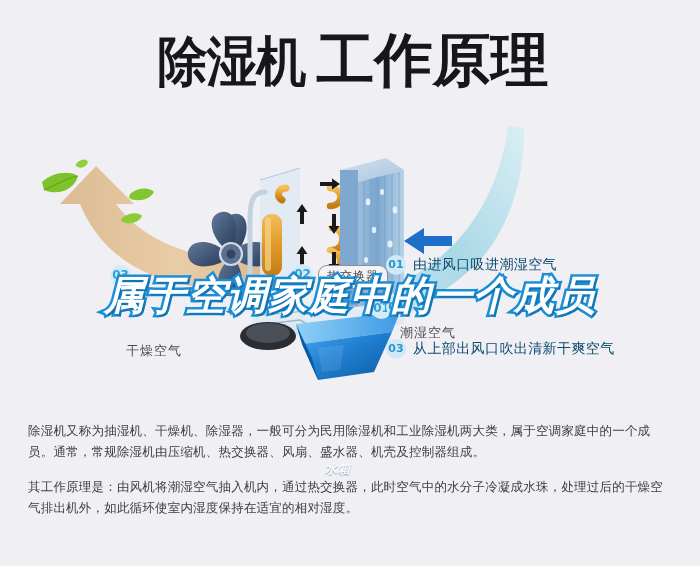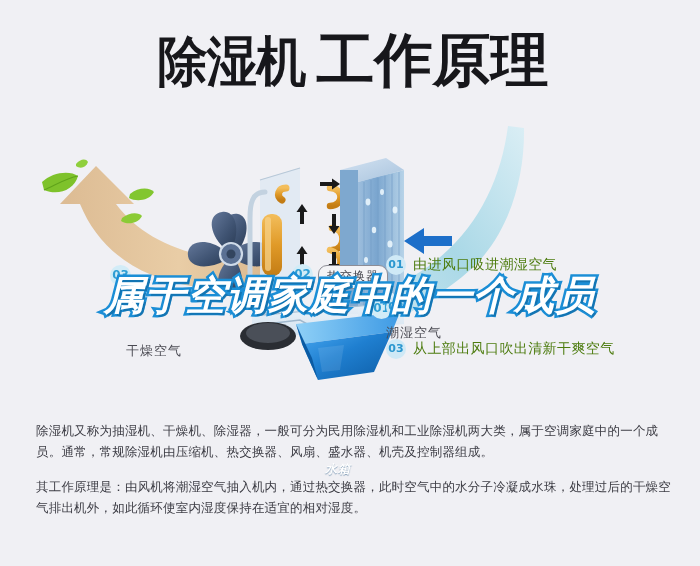--- a/index.html
+++ b/index.html
@@ -33,21 +33,21 @@
   .illus{position:absolute;left:0;top:118px;width:700px;height:285px;}
   .illus svg{display:block;}
 
   
   .lbl{position:absolute;font-family:"DejaVu Sans",sans-serif;}
 
   .lbl-dry{
     left:126px;top:224px;font-size:13px;color:#4a4a52;letter-spacing:1px;
   }
   .lbl-humid{
-    left:386px;top:206px;font-size:13px;color:#4a4a52;letter-spacing:1px;
+    left:400px;top:206px;font-size:13px;color:#4a4a52;letter-spacing:1px;
   }
   .lbl-tank{
     left:325px;top:343px;font-size:12px;color:#ffffff;letter-spacing:1px;
     font-weight:600;text-shadow:0 1px 1px rgba(0,60,110,.45);font-style:italic;
   }
   .callout{
     position:absolute;left:318px;top:147px;
     padding:2px 8px 3px 8px;
     border:1.4px solid #8d8d96;border-radius:9px;
     background:#f3f3f6;
@@ -98,27 +98,27 @@
   .legend-row{
     display:flex;align-items:center;margin-bottom:22px;height:20px;
   }
   .legend-row .lnum{
     width:20px;height:20px;border-radius:50%;
     background:#cfe9f6;color:#2c97cf;
     font-size:11px;font-weight:700;line-height:20px;text-align:center;
     font-family:"DejaVu Sans",sans-serif;flex:none;
   }
   .legend-row .ltxt{
-    margin-left:7px;font-size:14px;color:#4d7c0f;letter-spacing:.4px;
+    margin-left:7px;font-size:14px;color:#0c4a6e;letter-spacing:.4px;
     font-family:"DejaVu Sans",sans-serif;white-space:nowrap;
   }
 
   
   .body-text{
-    position:absolute;left:36px;top:420px;width:640px;
+    position:absolute;left:28px;top:420px;width:640px;
     font-family:"DejaVu Sans",sans-serif;
     font-size:12.5px;line-height:21px;color:#3c3c44;
     letter-spacing:.2px;
   }
   .body-text p{margin:0 0 14px 0;}
 </style>
 </head>
 <body>
 
 <div class="page">

